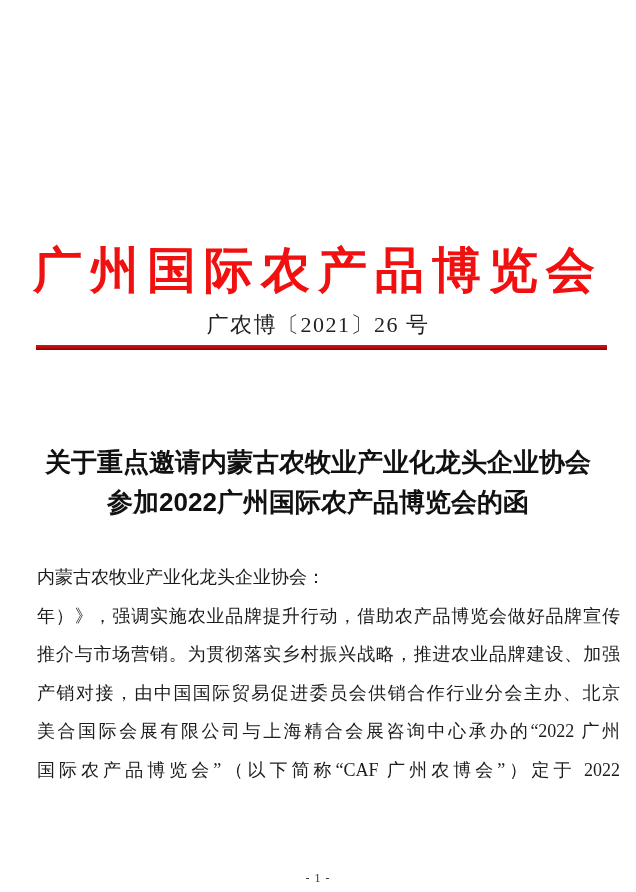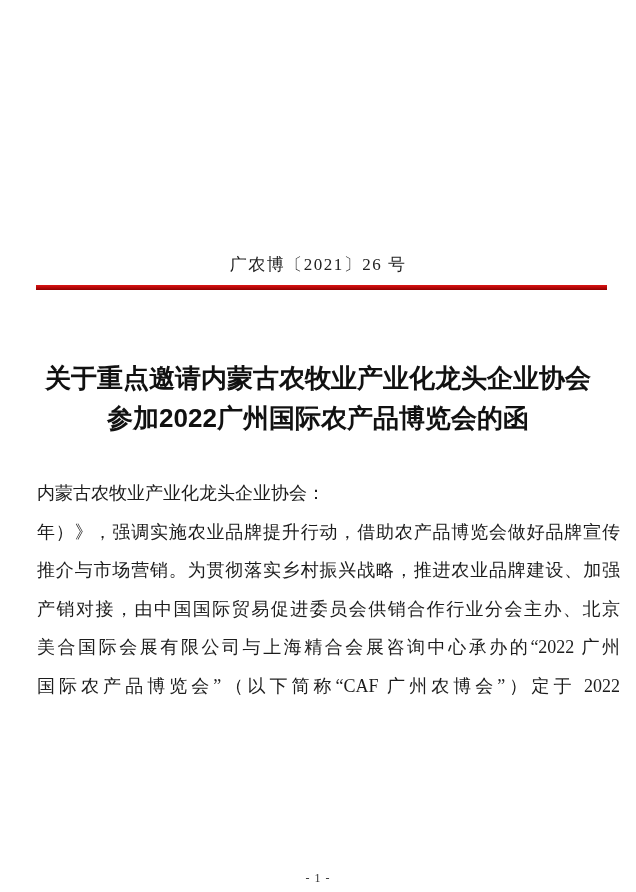--- a/index.html
+++ b/index.html
@@ -17,34 +17,34 @@
     font-family: "Liberation Serif", "DejaVu Serif", serif;
     font-weight: bold;
     font-size: 49px;
     line-height: 60px;
     letter-spacing: 8px;
     color: #f01010;
     white-space: nowrap;
   }
   .doc-number {
     margin-top: 13px;
-    font-size: 17px;
+    font-size: 22px;
     line-height: 22px;
     letter-spacing: 1.5px;
     color: #222222;
   }
   .red-rule {
     margin-top: 9px;
     margin-left: 36px;
     width: 571px;
     height: 5px;
     background: linear-gradient(180deg, #dd1414 0%, #b30808 55%, #8f0000 100%);
   }
   .subject {
-    margin-top: 68px;
+    margin-top: 92px;
     text-align: center;
     font-family: "Liberation Sans", "DejaVu Sans", sans-serif;
     font-weight: bold;
     font-size: 26px;
     line-height: 40px;
     color: #111111;
   }
   .content {
     margin-top: 36px;
     padding-left: 37px;
@@ -71,20 +71,21 @@
     letter-spacing: 1px;
     color: #333333;
   }
 </style>
 </head>
 <body>
 
 <div class="page">
 
   <div class="letterhead">
+    <div class="org-title">广州国际农产品博览会</div>
     <div class="doc-number">广农博〔2021〕26 号</div>
     <div class="red-rule"></div>
   </div>
 
   <div class="subject">
     <div>关于重点邀请内蒙古农牧业产业化龙头企业协会</div>
     <div>参加2022广州国际农产品博览会的函</div>
   </div>
 
   <div class="content">

